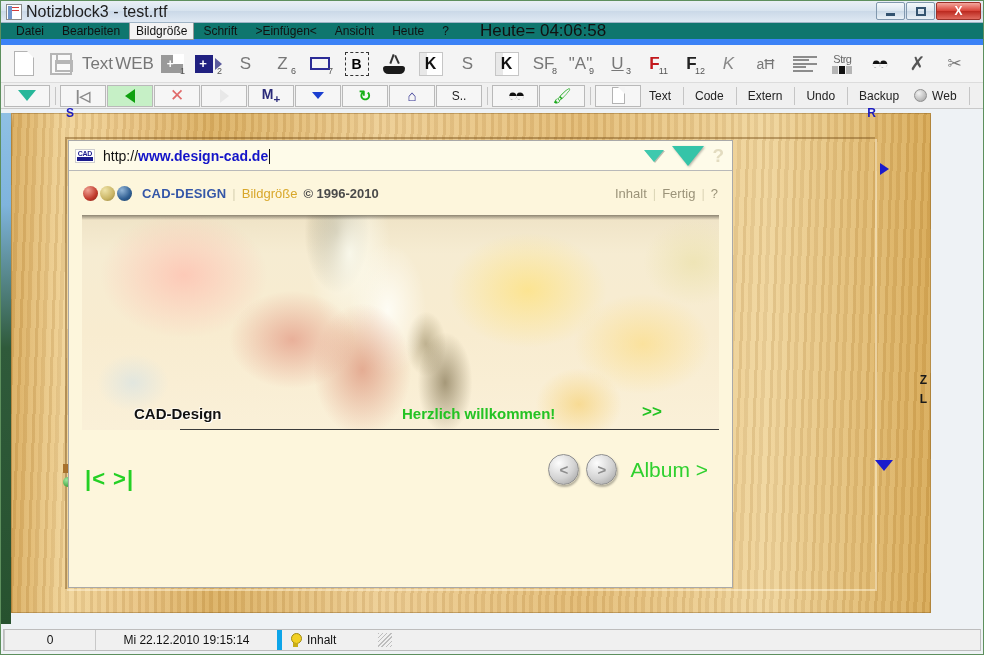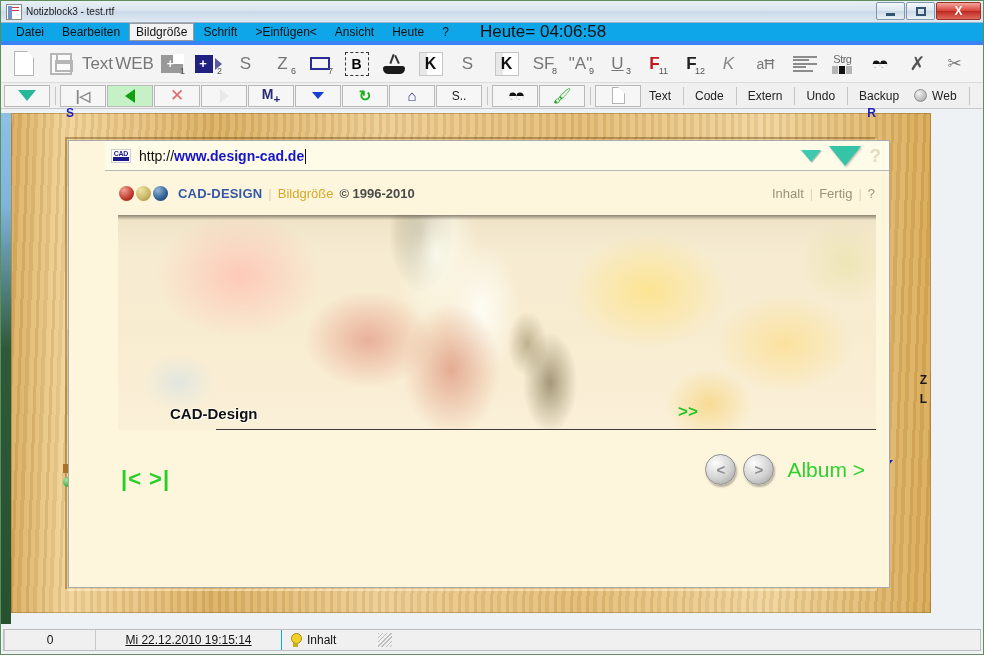--- a/index.html
+++ b/index.html
@@ -39,40 +39,40 @@
   }
   #titlebar .ticon:before{
     content:""; position:absolute; left:2px; top:2px; right:2px; bottom:6px;
     background:
       repeating-linear-gradient(to bottom,#d43b3b 0 1px, transparent 1px 3px);
   }
   #titlebar .ticon:after{
     content:""; position:absolute; left:1px; top:1px; width:4px; height:13px;
     background:#6f93c9;
   }
-  #title-text { font-size:10px; color:#202020; }
+  #title-text { font-size:16px; color:#202020; }
   .winbtns { position:absolute; right:2px; top:1px; display:flex; gap:1px; }
   .winbtn {
     width:29px; height:18px; border:1px solid #8198ae;
     background:linear-gradient(to bottom,#f4f8fb,#dbe6f0 50%,#c9d8e6 50%, #eaf1f7);
     display:flex; align-items:center; justify-content:center;
     font-size:10px; color:#23405c; border-radius:2px;
   }
   .winbtn.close {
     width:45px;
     background:linear-gradient(to bottom,#f3a79d,#d9453a 48%,#bc2a20 52%,#e06a5e);
     border-color:#9d3028; color:#fff; font-weight:bold; font-size:12px;
   }
   .winbtn .gl-min { display:block; width:9px; height:3px; background:#33536f; margin-top:6px;}
   .winbtn .gl-max { display:block; width:10px; height:9px; border:2px solid #33536f; }
 
   
   #menubar {
-    height:22px; background:#0ea5e9;
-    border-bottom:4px solid #3b82f6;
+    height:22px; background:#0f766e;
+    border-bottom:6px solid #3b82f6;
     display:flex; align-items:center; padding-left:6px; gap:0px;
   }
   .menu-item {
     font-size:12px; color:#111; padding:2px 9px; white-space:nowrap; line-height:14px;
   }
   .menu-item.boxed { border:1px solid #9a9a9a; padding:1px 6px; background:#f3f3f3; }
   .menu-clock { font-size:17px; color:#111; padding:2px 8px; margin-left:14px;}
 
   
   #toolbar1 {
@@ -173,23 +173,23 @@
   .frame-arrow-r { position:absolute; right:42px; top:50px; width:0;height:0;
     border-top:6px solid transparent;border-bottom:6px solid transparent;border-left:9px solid #1b1bcc;}
   .frame-arrow-d { position:absolute; right:38px; top:347px; width:0;height:0;
     border-left:9px solid transparent;border-right:9px solid transparent;border-top:11px solid #1b1bcc;}
   .frame-dot-l { position:absolute; left:52px; top:364px; width:10px;height:10px;border-radius:50%;
     background:radial-gradient(circle at 35% 30%,#9fe89f,#1d8a1d);}
   .frame-nub-l { position:absolute; left:52px; top:351px; width:9px;height:9px;background:#a9722c;}
 
   
   #page {
-    position:absolute; left:57px; top:27px; width:822px; height:448px;
+    position:absolute; left:57px; top:27px; width:665px; height:448px;
     background:#fdf6dc; border:1px solid #a9a9a9;
-    display:flex; flex-direction:column;padding-left:36px;
+    display:flex; flex-direction:column;
   }
   #urlbar {
     height:30px; background:#fefbe9; border-bottom:1px solid #b9b9b9;
     display:flex; align-items:center; padding:0 6px; position:relative;
   }
   .cad-badge {
     width:20px;height:14px;background:#fff;border:1px solid #cfcfcf;position:relative;flex:0 0 auto;margin-right:8px;
   }
   .cad-badge .t{position:absolute;left:0;right:0;top:0px;text-align:center;font-size:7px;font-weight:bold;color:#1a1a8c;letter-spacing:-.3px;}
   .cad-badge .u{position:absolute;left:1px;right:1px;bottom:1px;height:4px;background:#1a1a8c;}
@@ -269,21 +269,21 @@
 
   
   #statusbar {
     position:absolute; left:2px; right:2px; bottom:3px; height:22px;
     background:#f0f0f0; border:1px solid #bdbdbd;
     display:flex; align-items:center; font-size:12px; color:#111;
   }
   .sb-cell { height:20px; display:flex; align-items:center; padding:0 8px; }
   #sb-status { flex:1; }
   #sb-count  { width:92px; justify-content:center; border-left:1px solid #c8c8c8; border-right:1px solid #c8c8c8;}
-  #sb-date   { width:186px; justify-content:center; border-right:1px solid #0ea5e9;text-decoration:underline;}
+  #sb-date   { width:186px; justify-content:center; border-right:5px solid #0ea5e9;}
   #sb-update { width:118px; gap:6px; }
   .bulb { width:11px;height:14px;flex:0 0 auto; position:relative; }
   .bulb:before{content:"";position:absolute;left:1px;top:0;width:9px;height:9px;border-radius:50%;background:#f2d024;border:1px solid #a08a12;}
   .bulb:after{content:"";position:absolute;left:3px;bottom:0;width:5px;height:4px;background:#c9ad18;}
   .grip { margin-left:auto; width:14px;height:14px;
     background: repeating-linear-gradient(135deg, #bdbdbd 0 1px, transparent 1px 3px);}
   .left-edge-strip{position:absolute;left:0;top:112px;width:10px;bottom:30px;
     background:linear-gradient(to bottom,#8fc0e4 0%,#7fb4dd 18%,#2f5a3a 46%,#27522f 100%);}
 </style>
 </head>
@@ -537,20 +537,21 @@
           <span>Inhalt</span>
           <span class="pipe">|</span>
           <span>Fertig</span>
           <span class="pipe">|</span>
           <span>?</span>
         </span>
       </div>
 
       <div id="banner">
         <span class="banner-txt" id="banner-title">CAD-Design</span>
+        <span class="banner-txt" id="banner-welcome">Herzlich willkommen!</span>
         <span class="banner-txt" id="banner-more">&gt;&gt;</span>
         <span id="banner-rule"></span>
       </div>
 
       <div id="page-body">
         <span id="nav-left">|&lt; &gt;|</span>
         <span id="nav-right">
           <span class="rbtn">&lt;</span>
           <span class="rbtn">&gt;</span>
           <span id="album-label">Album &gt;</span>

